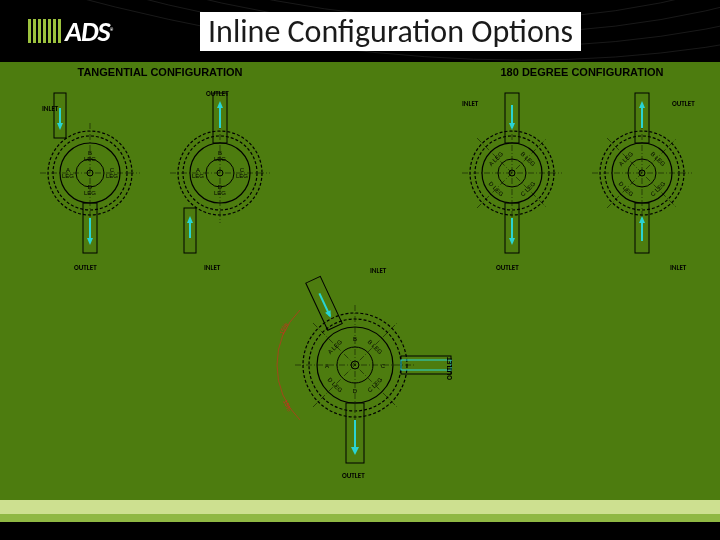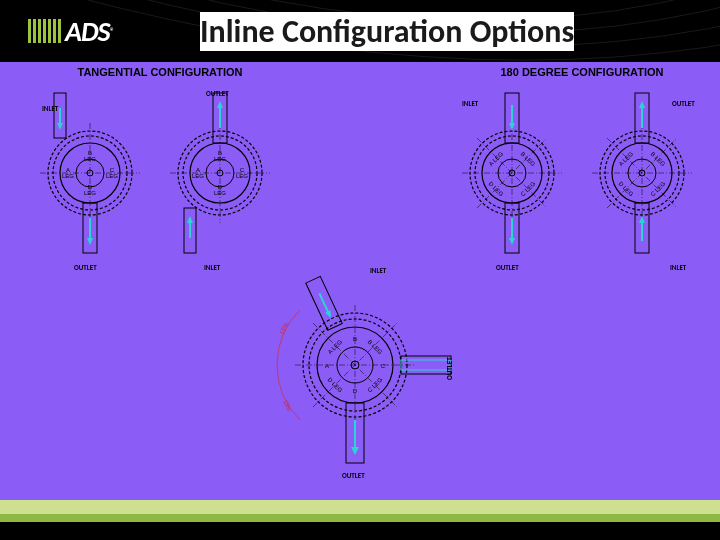--- a/index.html
+++ b/index.html
@@ -5,23 +5,23 @@
   * { box-sizing: border-box; margin: 0; padding: 0; }
   body { width: 720px; height: 540px; font-family: Calibri, Arial, sans-serif; background: #fff; position: relative; overflow: hidden; }
   
   .header { height: 62px; background: #000; position: relative; display: flex; align-items: center; }
   .header .arcs { position: absolute; left: 0; top: 0; width: 100%; height: 100%; pointer-events: none; }
   .logo { margin-left: 28px; display: flex; align-items: center; }
   .logo-bars { display: flex; gap: 2px; margin-right: 4px; }
   .logo-bars span { width: 3px; height: 24px; background: #9cc23e; display: inline-block; }
   .logo-text { color: #fff; font-size: 28px; font-weight: bold; font-style: italic; letter-spacing: -1px; }
   .logo-r { color: #fff; font-size: 10px; vertical-align: super; }
-  .title { color: #1a1a1a; font-size: 32px; font-weight: 700; position: absolute; left: 200px; top: 12px; background: #fff; padding: 0 0; }
-  
-  .content { position: absolute; top: 62px; left: 0; right: 0; bottom: 40px; background: #8b5cf6; }
+  .title { color: #1a1a1a; font-size: 32px; font-weight: 400; position: absolute; left: 200px; top: 12px; background: #fff; padding: 0 8px; }
+  
+  .content { position: absolute; top: 62px; left: 0; right: 0; bottom: 40px; background: #4d7c0f; }
   
   .config-group { position: absolute; }
   .config-title { text-align: center; font-size: 11px; font-weight: bold; font-family: Arial, sans-serif; }
   .leg-label { font-size: 6px; font-family: Arial, sans-serif; }
   .dim-label { font-size: 6px; font-family: Arial, sans-serif; fill: #d22; }
   
   .footer { position: absolute; bottom: 0; left: 0; right: 0; height: 40px; background: linear-gradient(to bottom, #cde090 0%, #cde090 35%, #8fb843 35%, #8fb843 55%, #000 55%, #000 100%); }
 </style>
 </head>
 <body>

